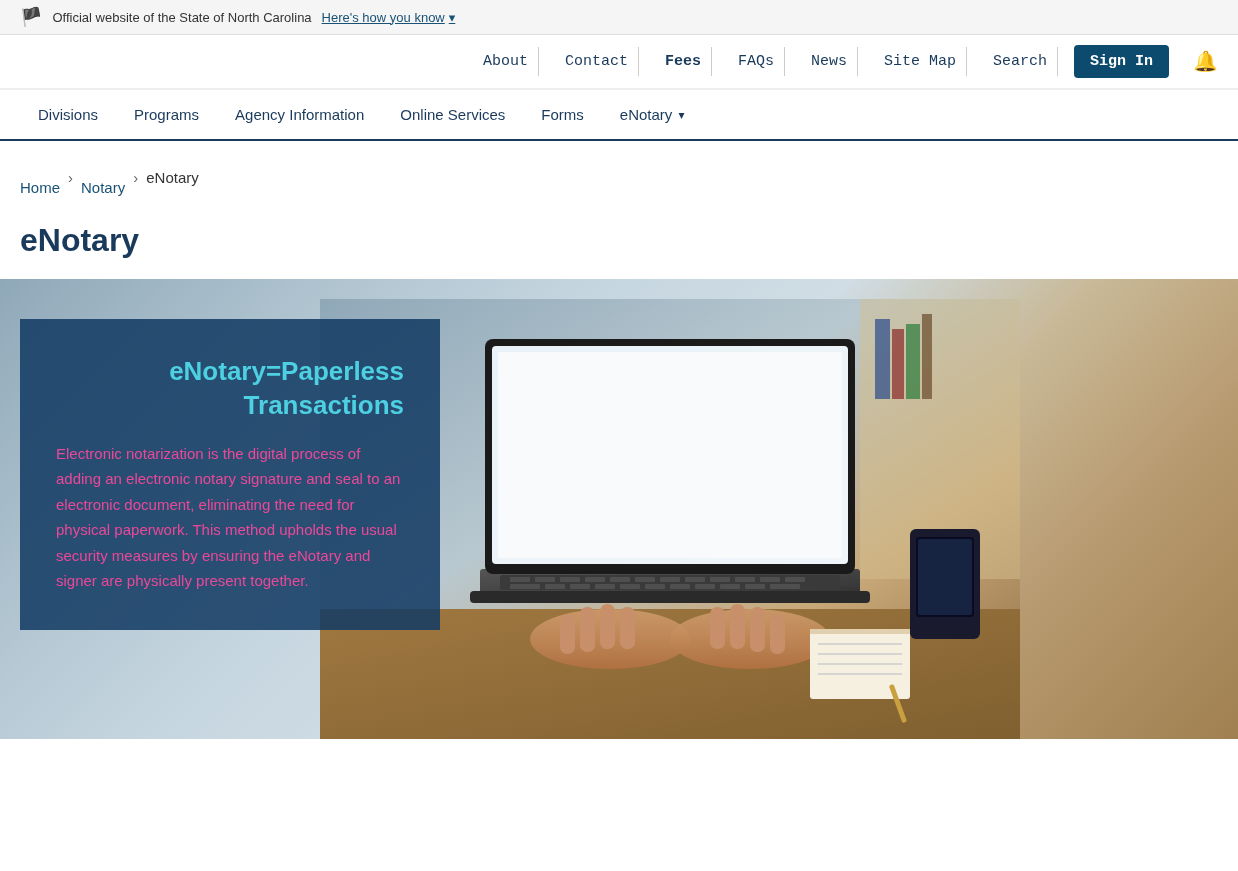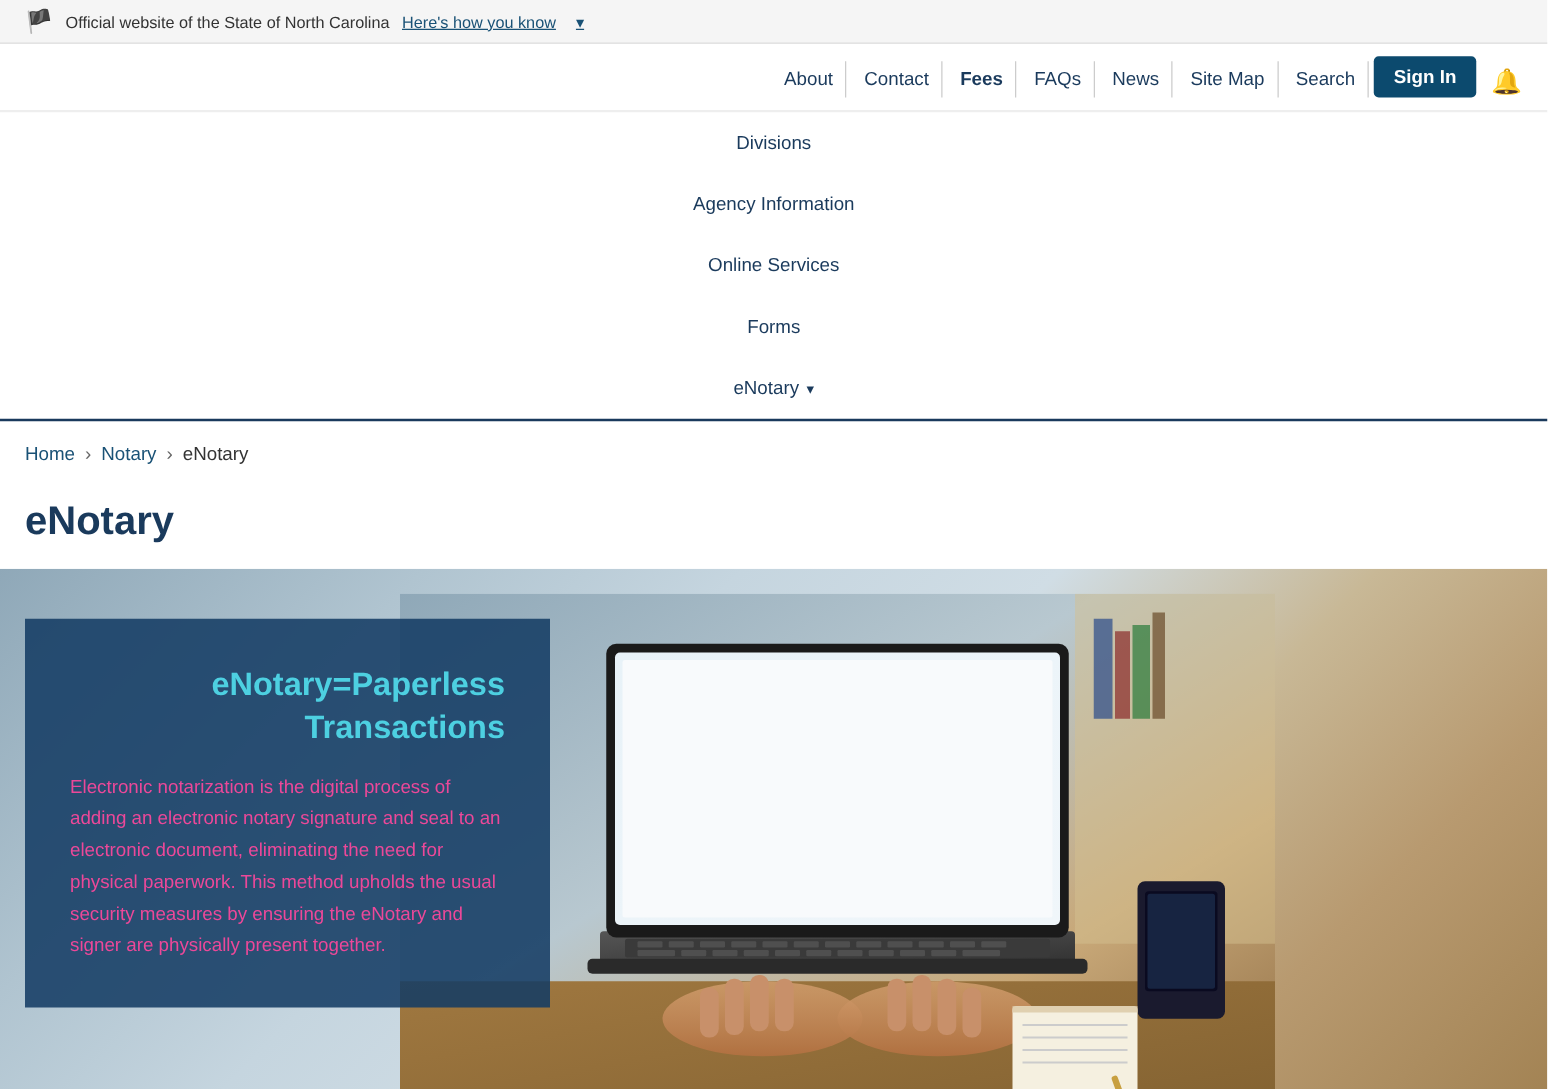--- a/index.html
+++ b/index.html
@@ -18,21 +18,21 @@
     }
     .flag-icon {
       font-size: 18px;
     }
     .how-you-know {
       color: #1a5276;
       text-decoration: underline;
       cursor: pointer;
       display: flex;
       align-items: center;
-      gap: 16px;
+      gap: 4px;
     }
 
     
     .header {
       display: flex;
       align-items: center;
       justify-content: space-between;
       padding: 10px 20px;
       border-bottom: 2px solid #eee;
     }
@@ -76,22 +76,23 @@
     }
     .org-title-sub {
       font-size: 18px;
       color: #2c6e8a;
       font-style: italic;
     }
 
     
     .header-nav {
       display: flex;
-      align-items: flex-end;
-      gap: 4px;
+      align-items: center;
+      gap: 16px;
+      font-family: Liberation Mono, monospace;
     }
     .header-nav a {
       text-decoration: none;
       color: #1a3a5c;
       padding: 6px 10px;
       font-size: 15px;
       cursor: pointer;
       border-right: 1px solid #ccc;
     }
     .header-nav a:last-of-type {
@@ -113,21 +114,20 @@
     }
 
     
     .main-nav {
       background: #fff;
       border-bottom: 2px solid #1a3a5c;
       padding: 0 20px;
       display: flex;
       align-items: center;
       gap: 0;
-      flex-direction: column;
     }
     .main-nav a {
       text-decoration: none;
       color: #1a3a5c;
       padding: 16px 18px;
       font-size: 15px;
       font-weight: 500;
       cursor: pointer;
       display: flex;
       align-items: center;
@@ -142,20 +142,21 @@
       padding: 18px 20px;
       display: flex;
       align-items: center;
       gap: 8px;
       font-size: 15px;
     }
     .breadcrumb a {
       color: #1a5276;
       text-decoration: none;
       cursor: pointer;
+      margin-top: 20px;
     }
     .breadcrumb-sep { color: #666; }
     .breadcrumb-current { color: #333; }
 
     
     .page-title {
       padding: 8px 20px 20px;
       font-size: 32px;
       font-weight: bold;
       color: #1a3a5c;
@@ -230,20 +231,21 @@
     <a>News</a>
     <a>Site Map</a>
     <a>Search</a>
     <a class="sign-in-btn">Sign In</a>
     <span class="bell-icon">🔔</span>
   </div>
 </div>
 
 <nav class="main-nav">
   <a>Divisions</a>
+  <a>Programs</a>
   <a>Agency Information</a>
   <a>Online Services</a>
   <a>Forms</a>
   <a>
     <span>eNotary</span>
     <span class="dropdown-arrow">▾</span>
   </a>
 </nav>
 
 <div class="breadcrumb">

